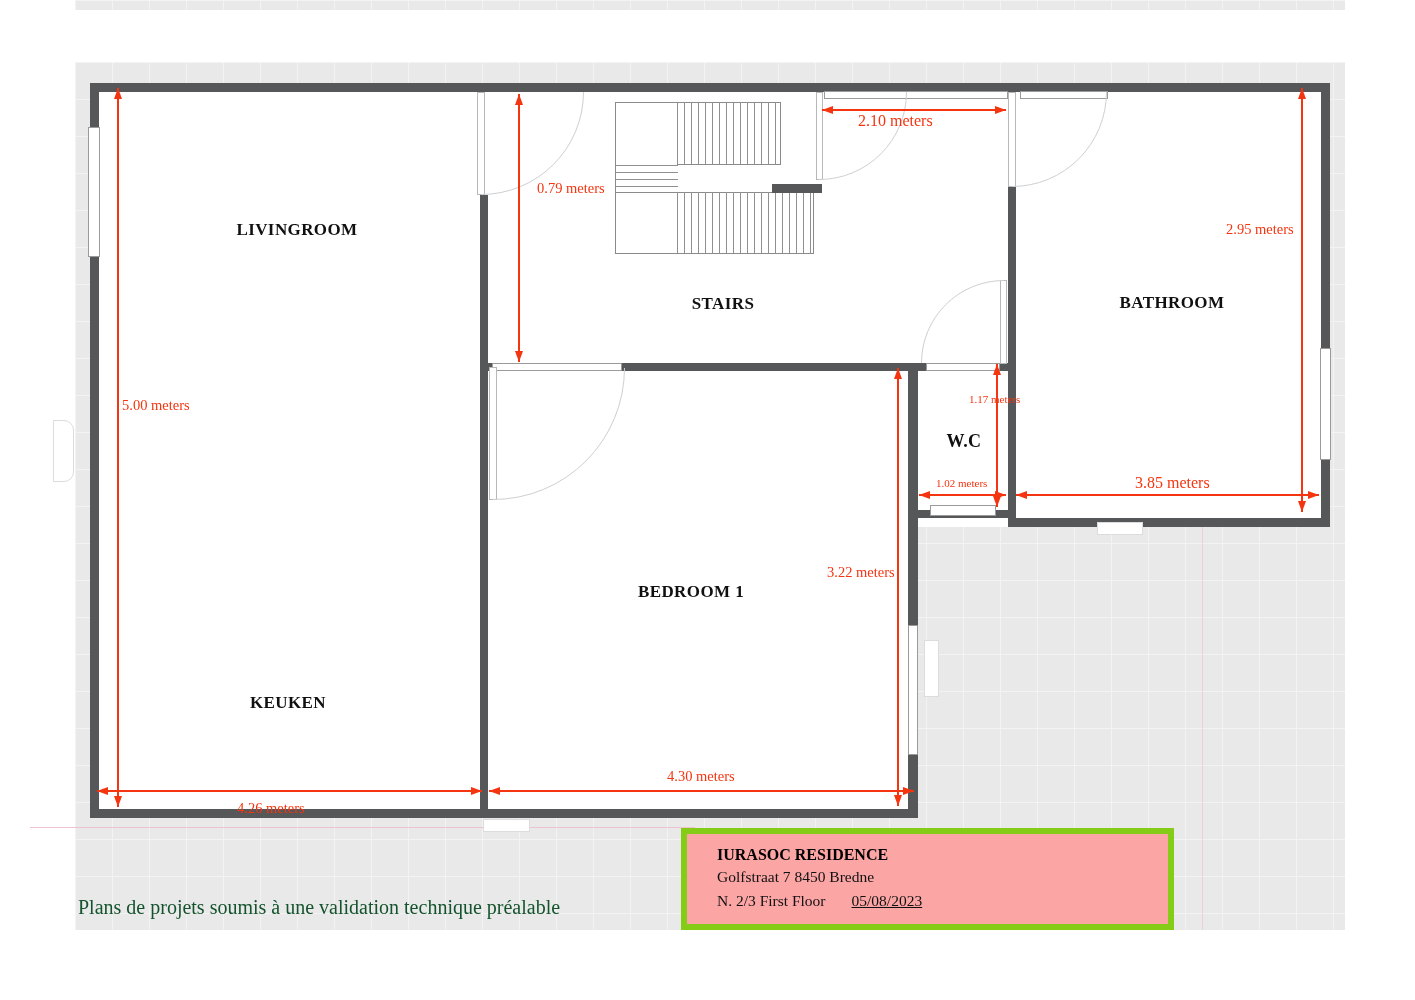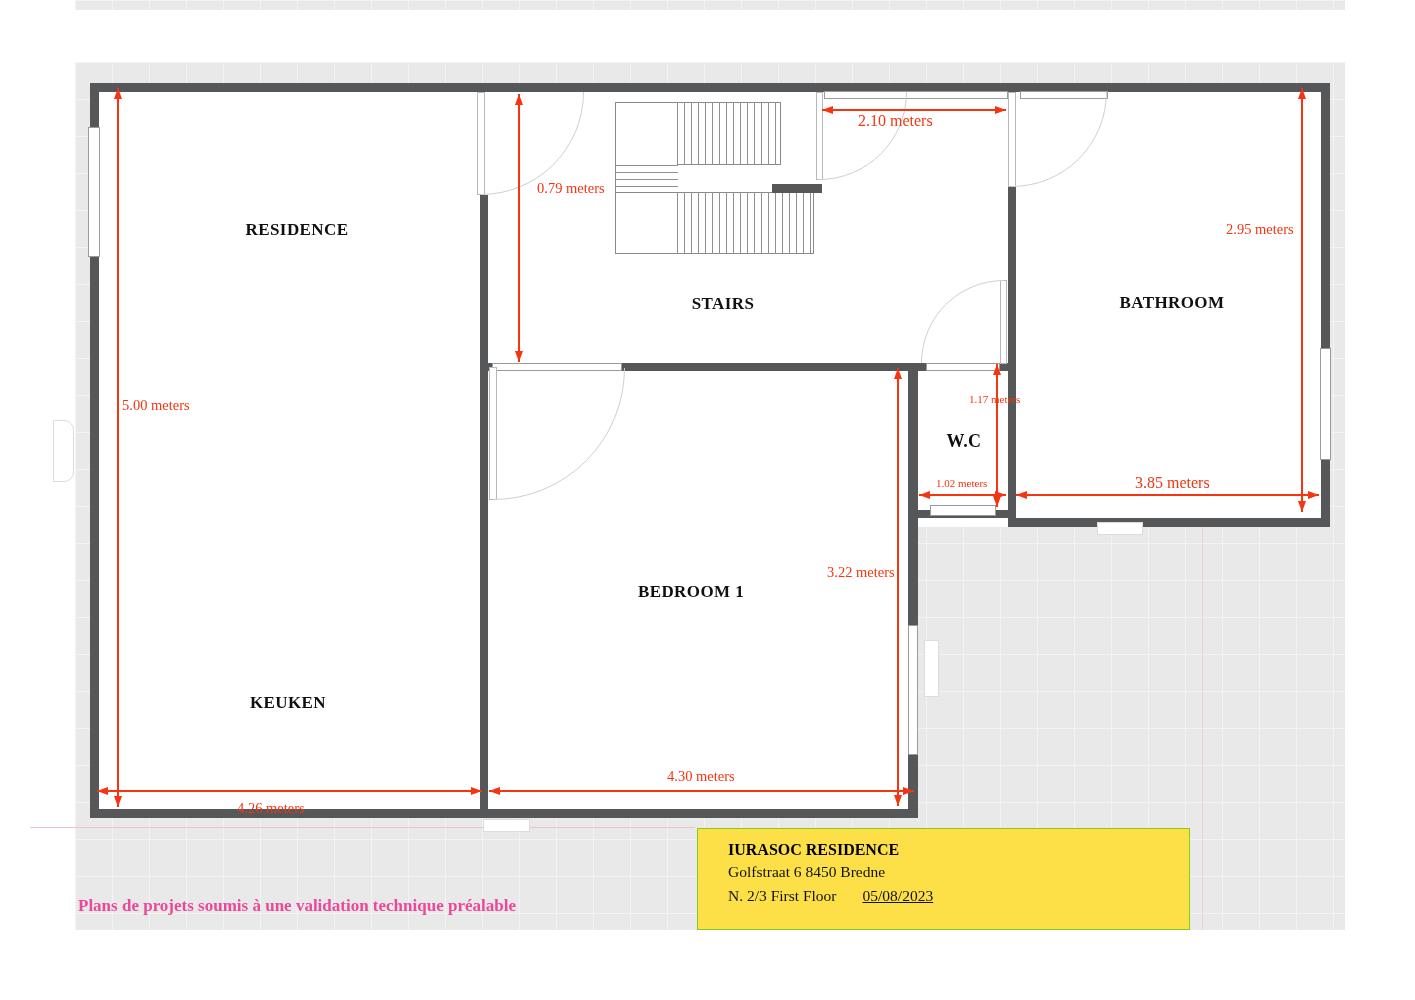--- a/index.html
+++ b/index.html
@@ -36,27 +36,27 @@
   .ah.left{border-top:4px solid transparent;border-bottom:4px solid transparent;border-right:11px solid var(--red);}
   .ah.right{border-top:4px solid transparent;border-bottom:4px solid transparent;border-left:11px solid var(--red);}
   .dimlabel{position:absolute;color:var(--red);font-size:14.5px;white-space:nowrap;}
   .dimlabel.sm{font-size:11px;}
   .dimlabel.lg{font-size:16px;}
   .room-label{position:absolute;color:#101010;font-weight:bold;font-size:17px;letter-spacing:.4px;
               white-space:nowrap;transform:translateX(-50%);}
   .room-label.big{font-size:18px;}
   .pink-h{position:absolute;height:1px;background:#eec3cd;}
   .pink-v{position:absolute;width:1px;background:#eec3cd;opacity:.7;}
-  .titleblock{position:absolute;left:697px;top:828px;width:493px;height:102px;background:#fde047;
-              border:1px solid #84cc16;box-sizing:border-box;padding:12px 0 0 30px;}
+  .titleblock{position:absolute;left:681px;top:828px;width:493px;height:102px;background:#fca5a5;
+              border:6px solid #84cc16;box-sizing:border-box;padding:12px 0 0 30px;}
   .tb-name{font-weight:bold;font-size:16px;color:#000;}
   .tb-line{font-size:15.5px;color:#111;margin-top:4px;}
   .tb-line3{font-size:15.5px;color:#111;margin-top:6px;}
   .tb-date{margin-left:26px;text-decoration:underline;}
-  .footnote{position:absolute;left:78px;top:896px;font-size:17px;color:#ec4899;font-weight:bold;}
+  .footnote{position:absolute;left:78px;top:896px;font-size:20px;color:#14532d;}
 </style>
 </head>
 <body>
 
 <div id="stage">
 
   <div class="abs sheet" style="left:75px;top:0;width:1270px;height:10px;"></div>
   <div class="abs sheet" style="left:75px;top:62px;width:1270px;height:868px;"></div>
 
   <div class="pink-h" style="left:30px;top:827px;width:665px;"></div>
@@ -185,30 +185,30 @@
   <div class="dimlabel" style="left:537px;top:180px;">0.79 meters</div>
   <div class="dimlabel lg" style="left:858px;top:112px;">2.10 meters</div>
   <div class="dimlabel" style="left:1226px;top:221px;">2.95 meters</div>
   <div class="dimlabel sm" style="left:969px;top:393px;">1.17 meters</div>
   <div class="dimlabel sm" style="left:936px;top:477px;">1.02 meters</div>
   <div class="dimlabel lg" style="left:1135px;top:474px;">3.85 meters</div>
   <div class="dimlabel" style="left:827px;top:564px;">3.22 meters</div>
   <div class="dimlabel" style="left:237px;top:800px;">4.26 meters</div>
   <div class="dimlabel" style="left:667px;top:768px;">4.30 meters</div>
 
-  <div class="room-label" style="left:297px;top:220px;">RESIDENCE</div>
+  <div class="room-label" style="left:297px;top:220px;">LIVINGROOM</div>
   <div class="room-label" style="left:723px;top:294px;">STAIRS</div>
   <div class="room-label" style="left:1172px;top:293px;">BATHROOM</div>
   <div class="room-label big" style="left:964px;top:431px;">W.C</div>
   <div class="room-label" style="left:691px;top:582px;">BEDROOM 1</div>
   <div class="room-label" style="left:288px;top:693px;">KEUKEN</div>
 
   <div class="titleblock">
     <div class="tb-name">IURASOC RESIDENCE</div>
-    <div class="tb-line">Golfstraat 6 8450 Bredne</div>
+    <div class="tb-line">Golfstraat 7 8450 Bredne</div>
     <div class="tb-line3">
       <span>N. 2/3 First Floor</span><span class="tb-date">05/08/2023</span>
     </div>
   </div>
 
   <div class="footnote">Plans de projets soumis à une validation technique préalable</div>
 
 </div>
 
 </body></html>

